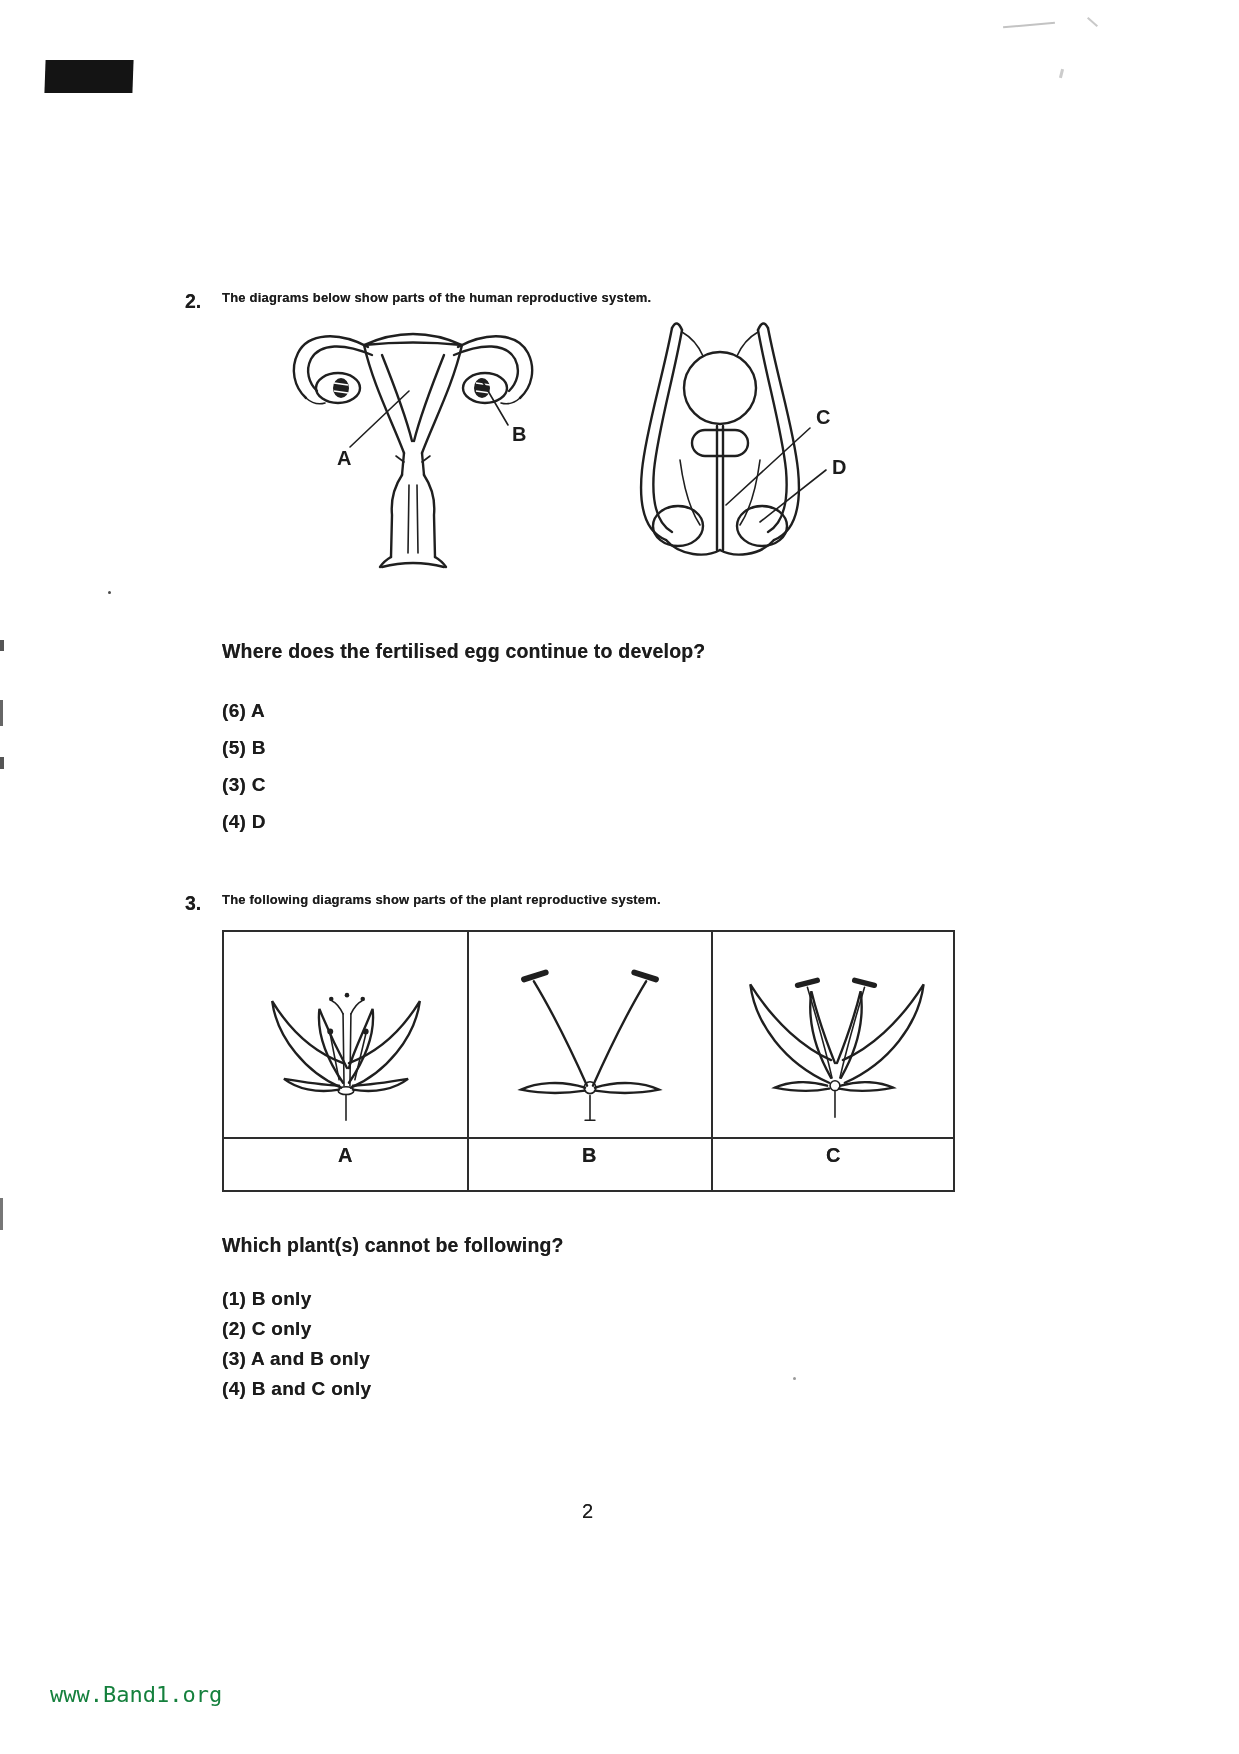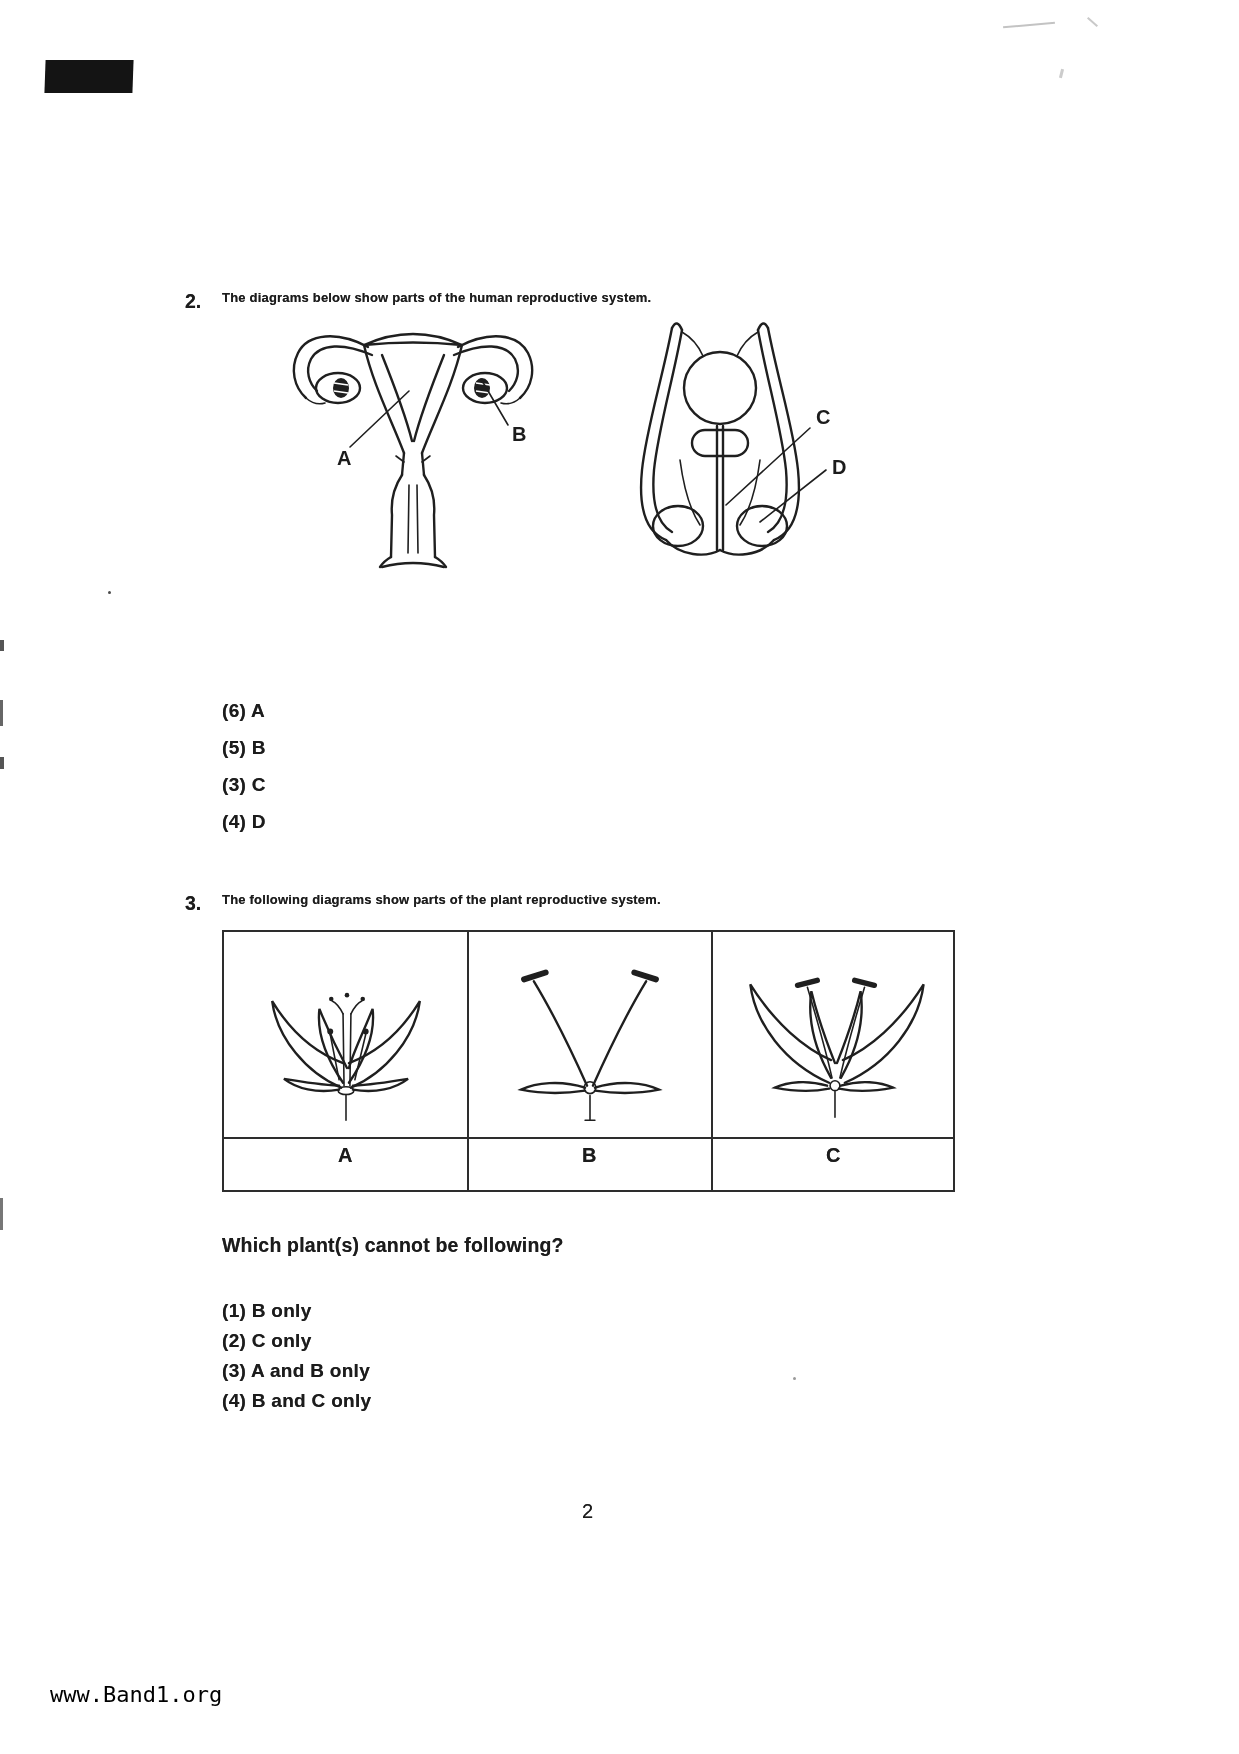--- a/index.html
+++ b/index.html
@@ -32,21 +32,21 @@
   .plant-table { position:absolute; left:222px; top:930px; width:733px; height:262px;
     border:2px solid #2d2d2d; box-sizing:border-box; }
   .vline { position:absolute; top:0; bottom:0; width:2px; background:#2d2d2d; }
   .hline { position:absolute; left:0; right:0; top:205px; height:2px; background:#2d2d2d; }
   .tbl-label { position:absolute; top:212px; width:243px; text-align:center;
     font-size:20px; font-weight:700; letter-spacing:0.5px; }
 
   .page-number { position:absolute; left:0; top:1500px; width:1175px; text-align:center;
     font-size:20px; font-weight:400; }
   .watermark { position:absolute; left:50px; top:1682px;
-    font-family:"DejaVu Sans Mono", monospace; font-size:22px; color:#000000; }
+    font-family:"DejaVu Sans Mono", monospace; font-size:22px; color:#15803d; }
 
   .artifact { position:absolute; }
 </style>
 </head>
 <body>
 
 <div class="page">
 
   <div class="redaction"></div>
 
@@ -136,20 +136,21 @@
     <ellipse class="ln" cx="68" cy="216" rx="25" ry="20"></ellipse>
     <ellipse class="ln" cx="152" cy="216" rx="25" ry="20"></ellipse>
 
     <path class="ln-thin" d="M 200 118 L 116 195"></path>
     <text class="dlabel" x="206" y="114">C</text>
 
     <path class="ln-thin" d="M 216 160 L 150 212"></path>
     <text class="dlabel" x="222" y="164">D</text>
   </svg>
 
+  <div class="subq scan-text" style="top:640px;">Where does the fertilised egg continue to develop?</div>
 
   <div class="opts opts-q2" style="top:692px;">
     <div class="opt scan-text">(6) A</div>
     <div class="opt scan-text">(5) B</div>
     <div class="opt scan-text">(3) C</div>
     <div class="opt scan-text">(4) D</div>
   </div>
 
   <div class="qline scan-text" style="top:892px;">
     <span class="qnum">3.</span>
@@ -209,21 +210,21 @@
       <path class="ln-thin" d="M 116 154 L 116 180"></path>
     </svg>
 
     <div class="tbl-label scan-text" style="left:0;">A</div>
     <div class="tbl-label scan-text" style="left:244px;">B</div>
     <div class="tbl-label scan-text" style="left:488px;">C</div>
   </div>
 
   <div class="subq scan-text" style="top:1234px;">Which plant(s) cannot be following?</div>
 
-  <div class="opts opts-q3" style="top:1284px;margin-top:12px;">
+  <div class="opts opts-q3" style="top:1284px;">
     <div class="opt scan-text">(1) B only</div>
     <div class="opt scan-text">(2) C only</div>
     <div class="opt scan-text">(3) A and B only</div>
     <div class="opt scan-text">(4) B and C only</div>
   </div>
 
   <div class="page-number scan-text">2</div>
   <div class="watermark">www.Band1.org</div>
 
 </div>

